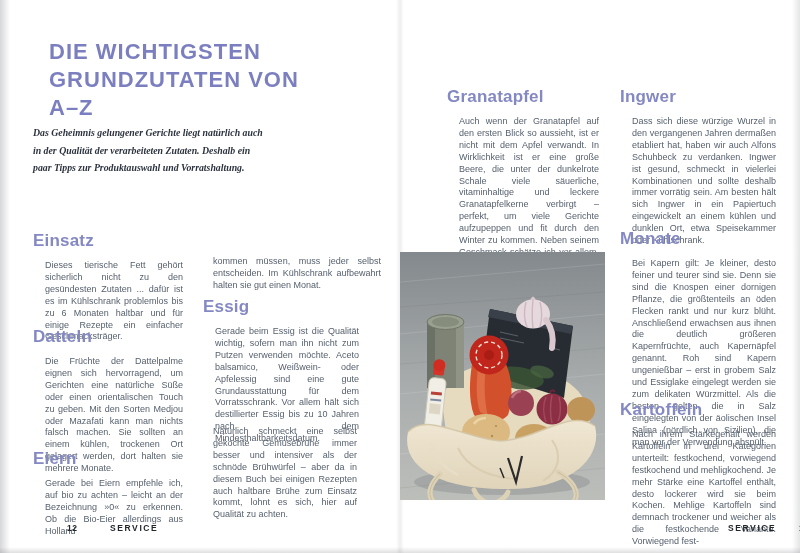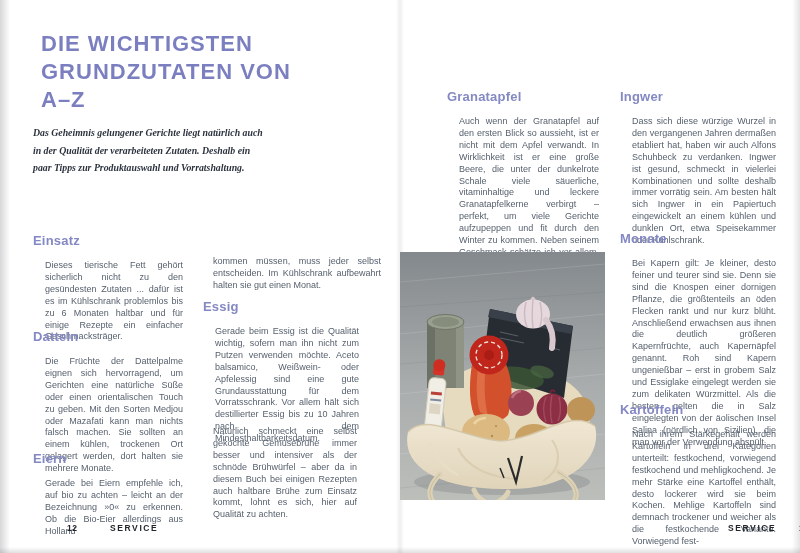--- a/index.html
+++ b/index.html
@@ -14,30 +14,30 @@
   .edge-right{position:absolute;right:0;top:0;bottom:0;width:8px;
     background:linear-gradient(to left,rgba(110,112,118,.18),rgba(255,255,255,0));}
   .edge-bottom{position:absolute;left:0;right:0;bottom:0;height:6px;
     background:linear-gradient(to top,rgba(110,112,118,.22),rgba(255,255,255,0));}
   .spine{position:absolute;left:396px;top:0;bottom:0;width:8px;
     background:linear-gradient(to right,rgba(0,0,0,0),rgba(90,92,100,.10),rgba(0,0,0,0));}
 
   .page-title{
     position:absolute;left:33px;top:22px;width:330px;
     font-size:22px;line-height:28px;font-weight:bold;letter-spacing:1px;
-    color:#7b7fc0;white-space:pre-line;margin:8px;
+    color:#7b7fc0;white-space:pre-line;margin:16px;
   }
   .intro{
     position:absolute;left:33px;top:124px;width:232px;
     font-family:"Liberation Serif",serif;font-weight:bold;
     font-size:9.8px;line-height:17.5px;color:#2c333e;margin:0;font-style:italic;
   }
   .sec{position:absolute;margin:0;}
   .sec h3{
-    margin:0 0 5px 0;font-size:13px;line-height:14px;font-weight:bold;
+    margin:0 0 5px 0;font-size:17px;line-height:14px;font-weight:bold;
     color:#8488c3;letter-spacing:.2px;
   }
   .sec p,.cont{
     margin:12px;font-size:9px;line-height:11.9px;color:#57616e;
     text-align:justify;
   }
   .cont{position:absolute;}
   .photo{position:absolute;left:400px;top:252px;width:205px;height:248px;margin:0;}
   .photo svg{display:block;}
   .folio{

